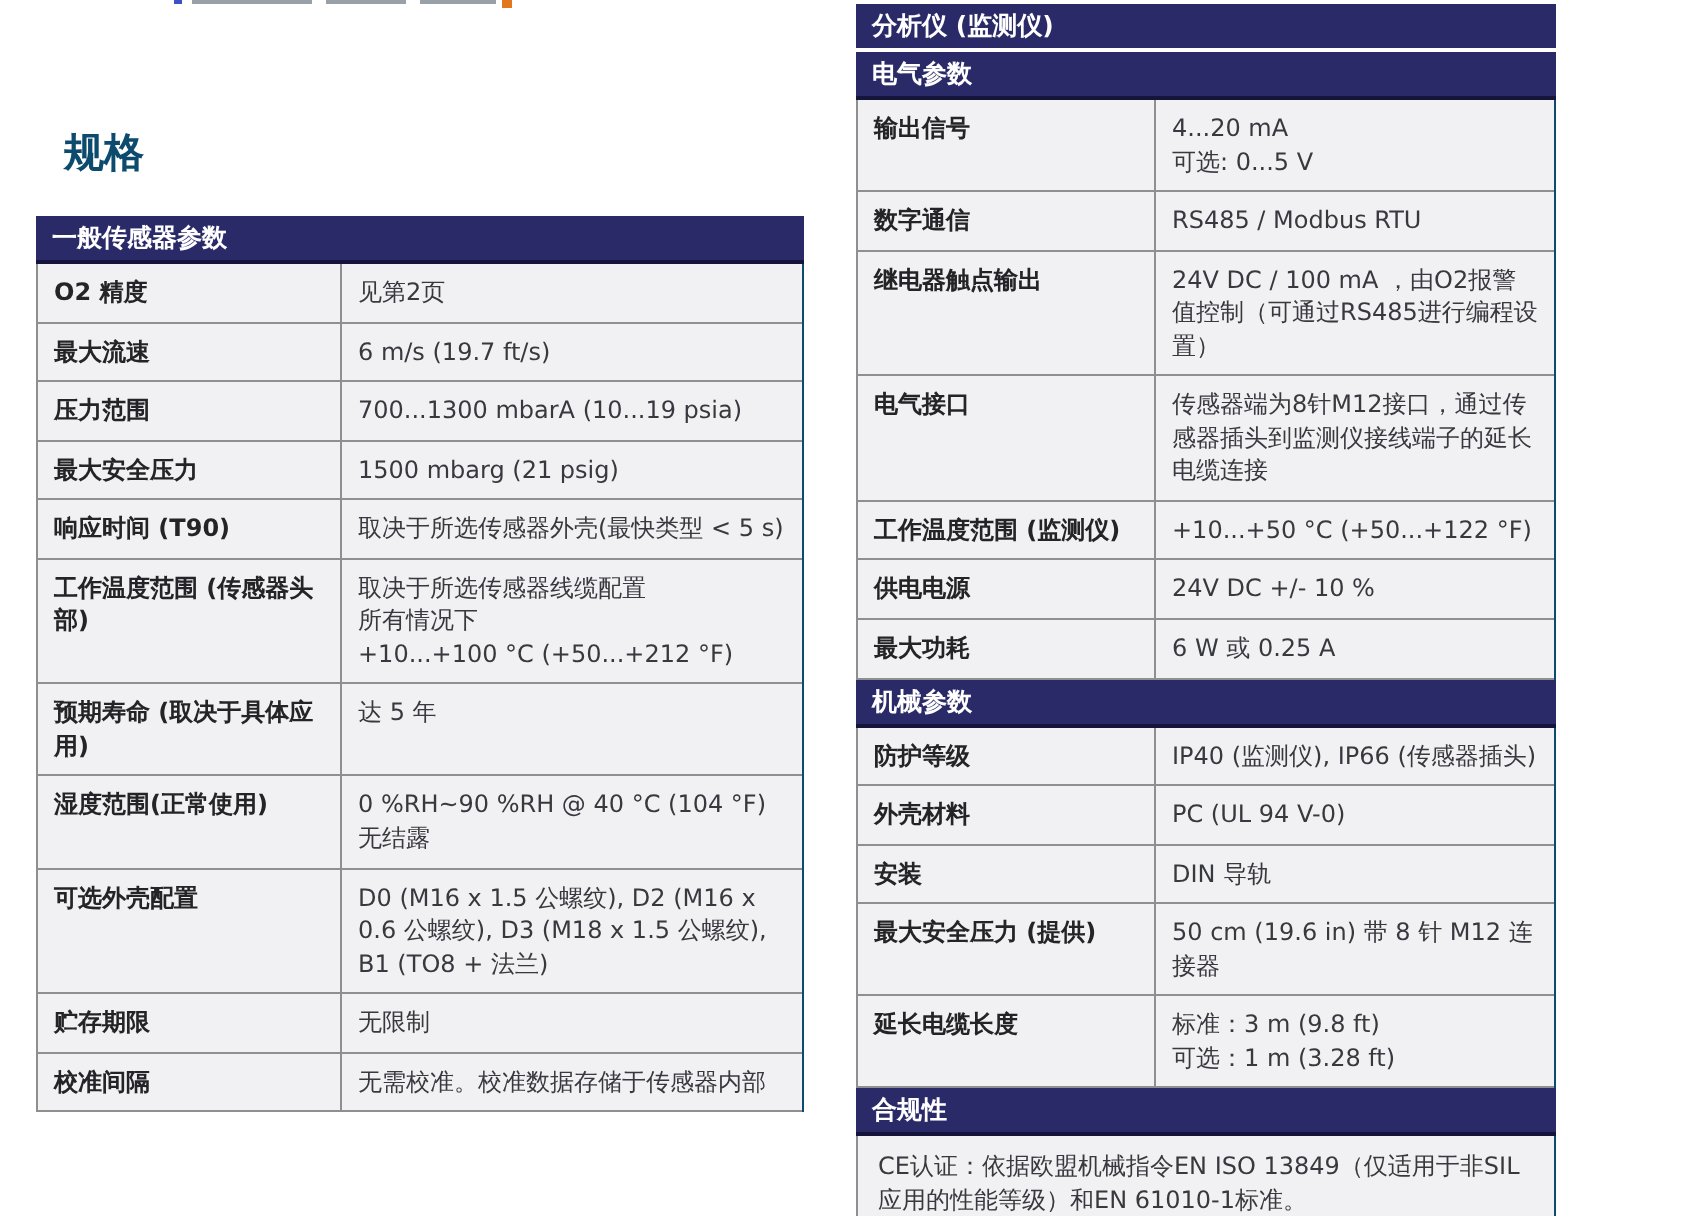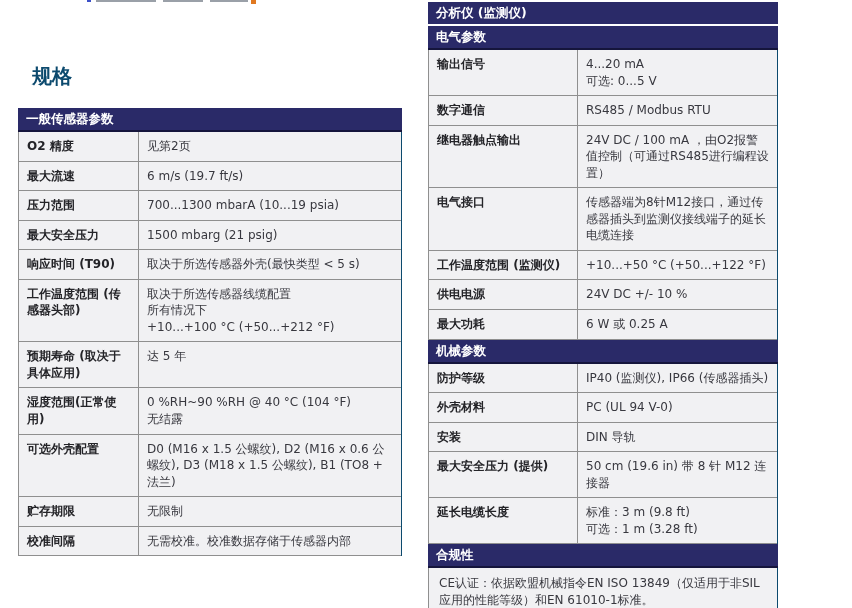--- a/index.html
+++ b/index.html
@@ -16,21 +16,21 @@
   .tablebox{position:absolute;}
   .ltable{left:18px;top:108px;width:384px;}
   .rtable{left:428px;top:2px;width:350px;}
 
   .band{background:#2a2a68;color:#ffffff;font-weight:bold;font-size:12.5px;
         padding:3px 8px 4px 8px;border-bottom:2px solid #15153c;line-height:1.2;}
   .band.title-band{border-bottom:2px solid #ffffff;}
 
   .rows{border-left:1px solid #8f8f8f;border-right:1px solid #0c4a6e;}
   .trow{display:flex;background:#f1f1f3;border-bottom:1px solid #8f8f8f;}
-  .tlabel{width:120px;flex:0 0 auto;padding:6px 8px;font-size:12px;font-weight:bold;
+  .tlabel{width:152px;flex:0 0 auto;padding:6px 8px;font-size:12px;font-weight:bold;
           color:#242428;border-right:1px solid #8f8f8f;line-height:1.38;box-sizing:border-box;}
   .rtable .tlabel{width:149px;}
   .tvalue{flex:1 1 auto;padding:6px 8px;font-size:12px;color:#38383f;line-height:1.38;box-sizing:border-box;}
   .trow.full .tvalue{padding:7px 10px;}
 </style>
 </head>
 <body>
 
 <div class="page">
 

